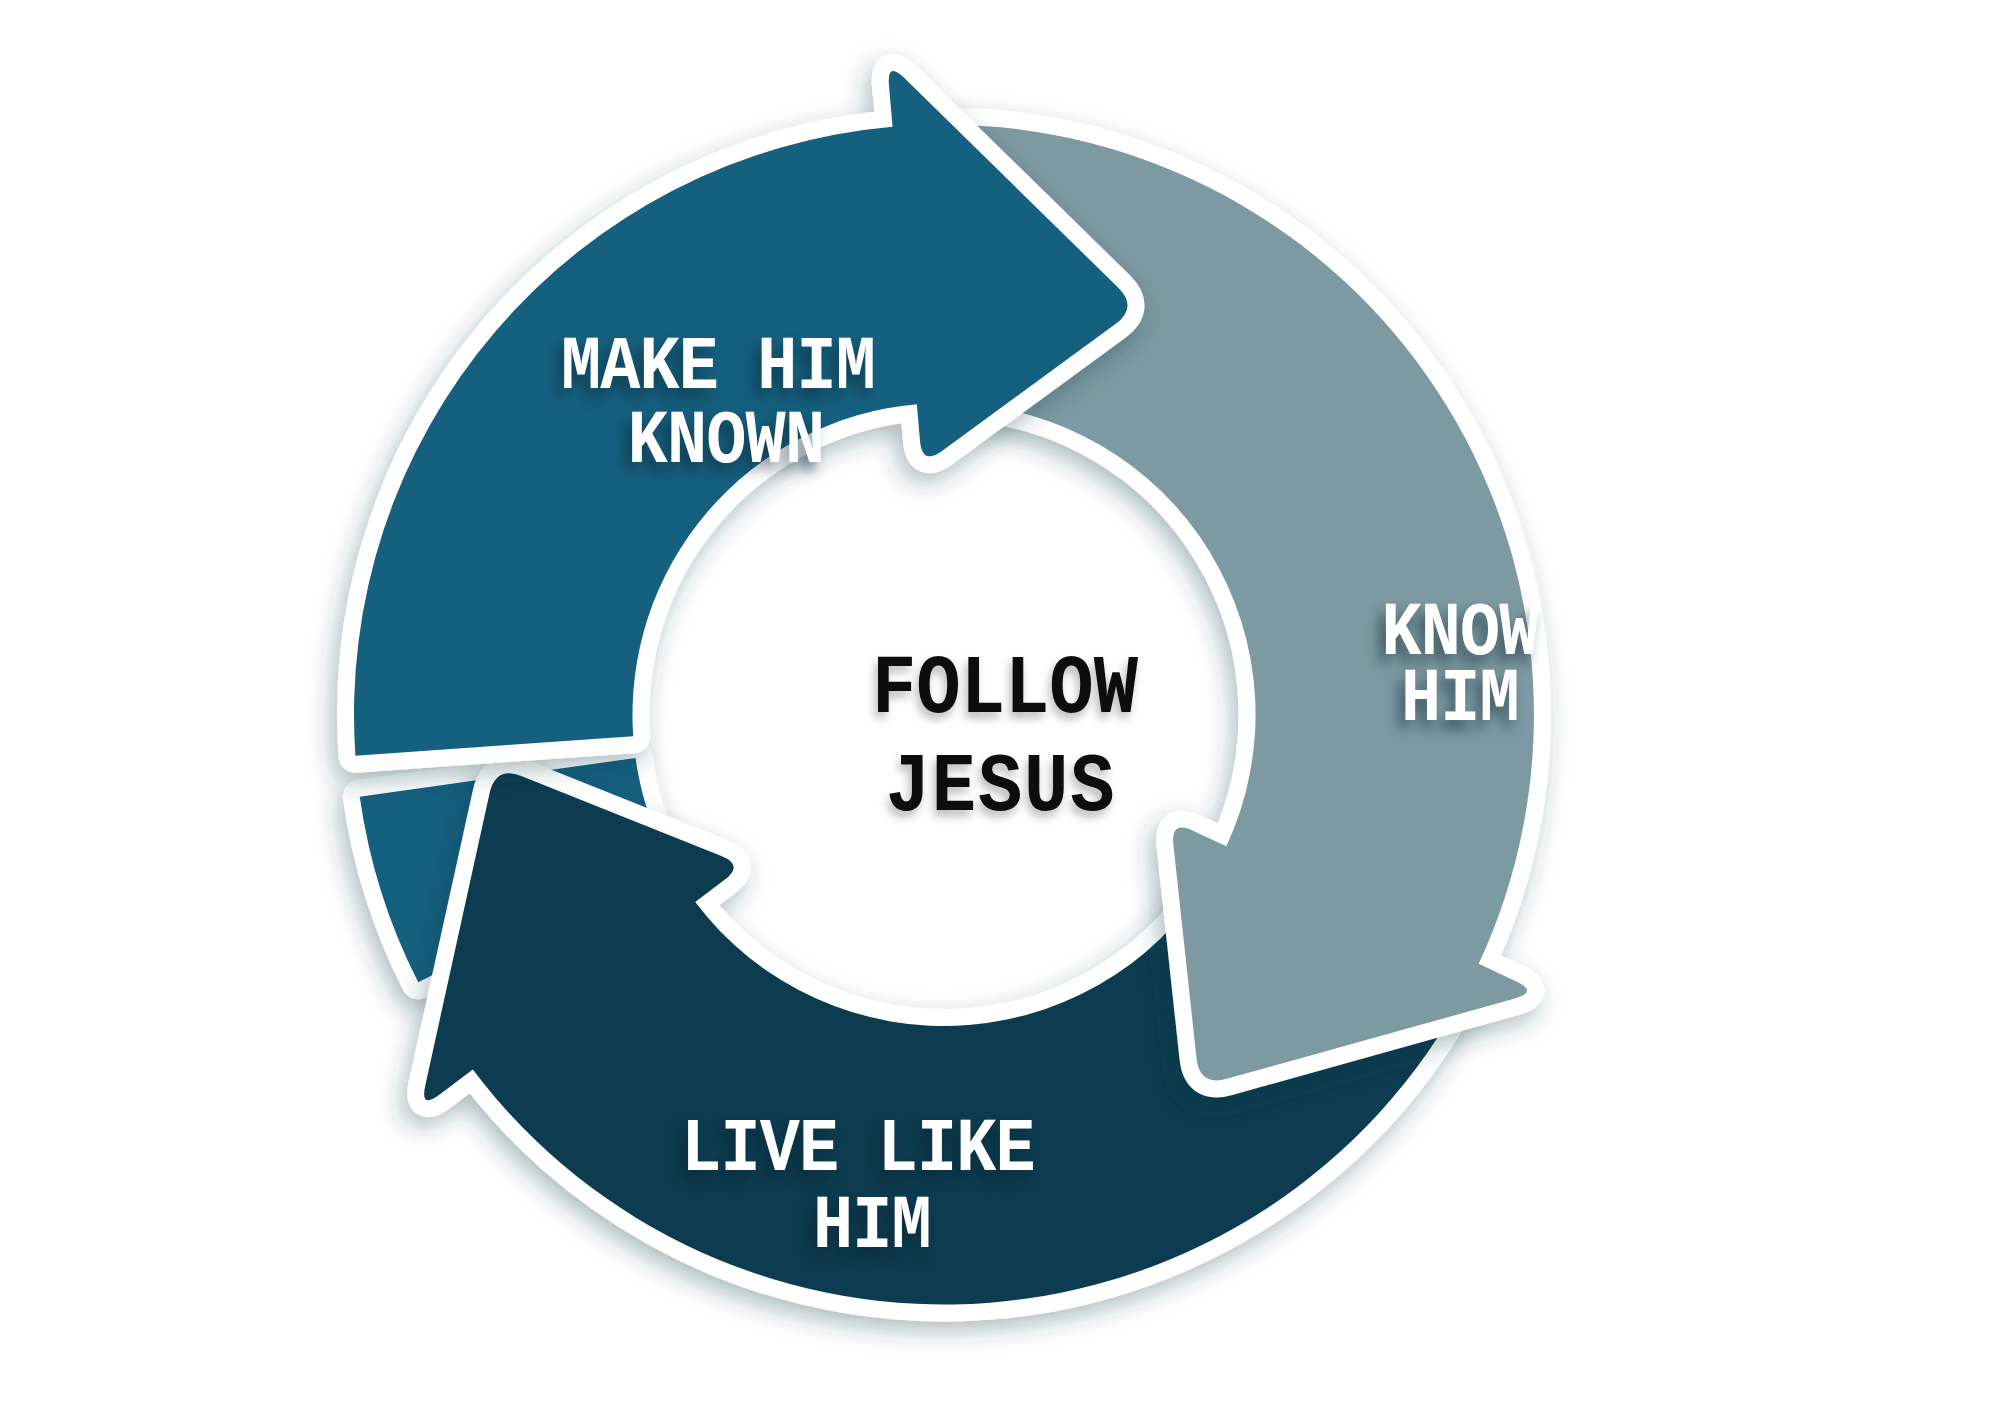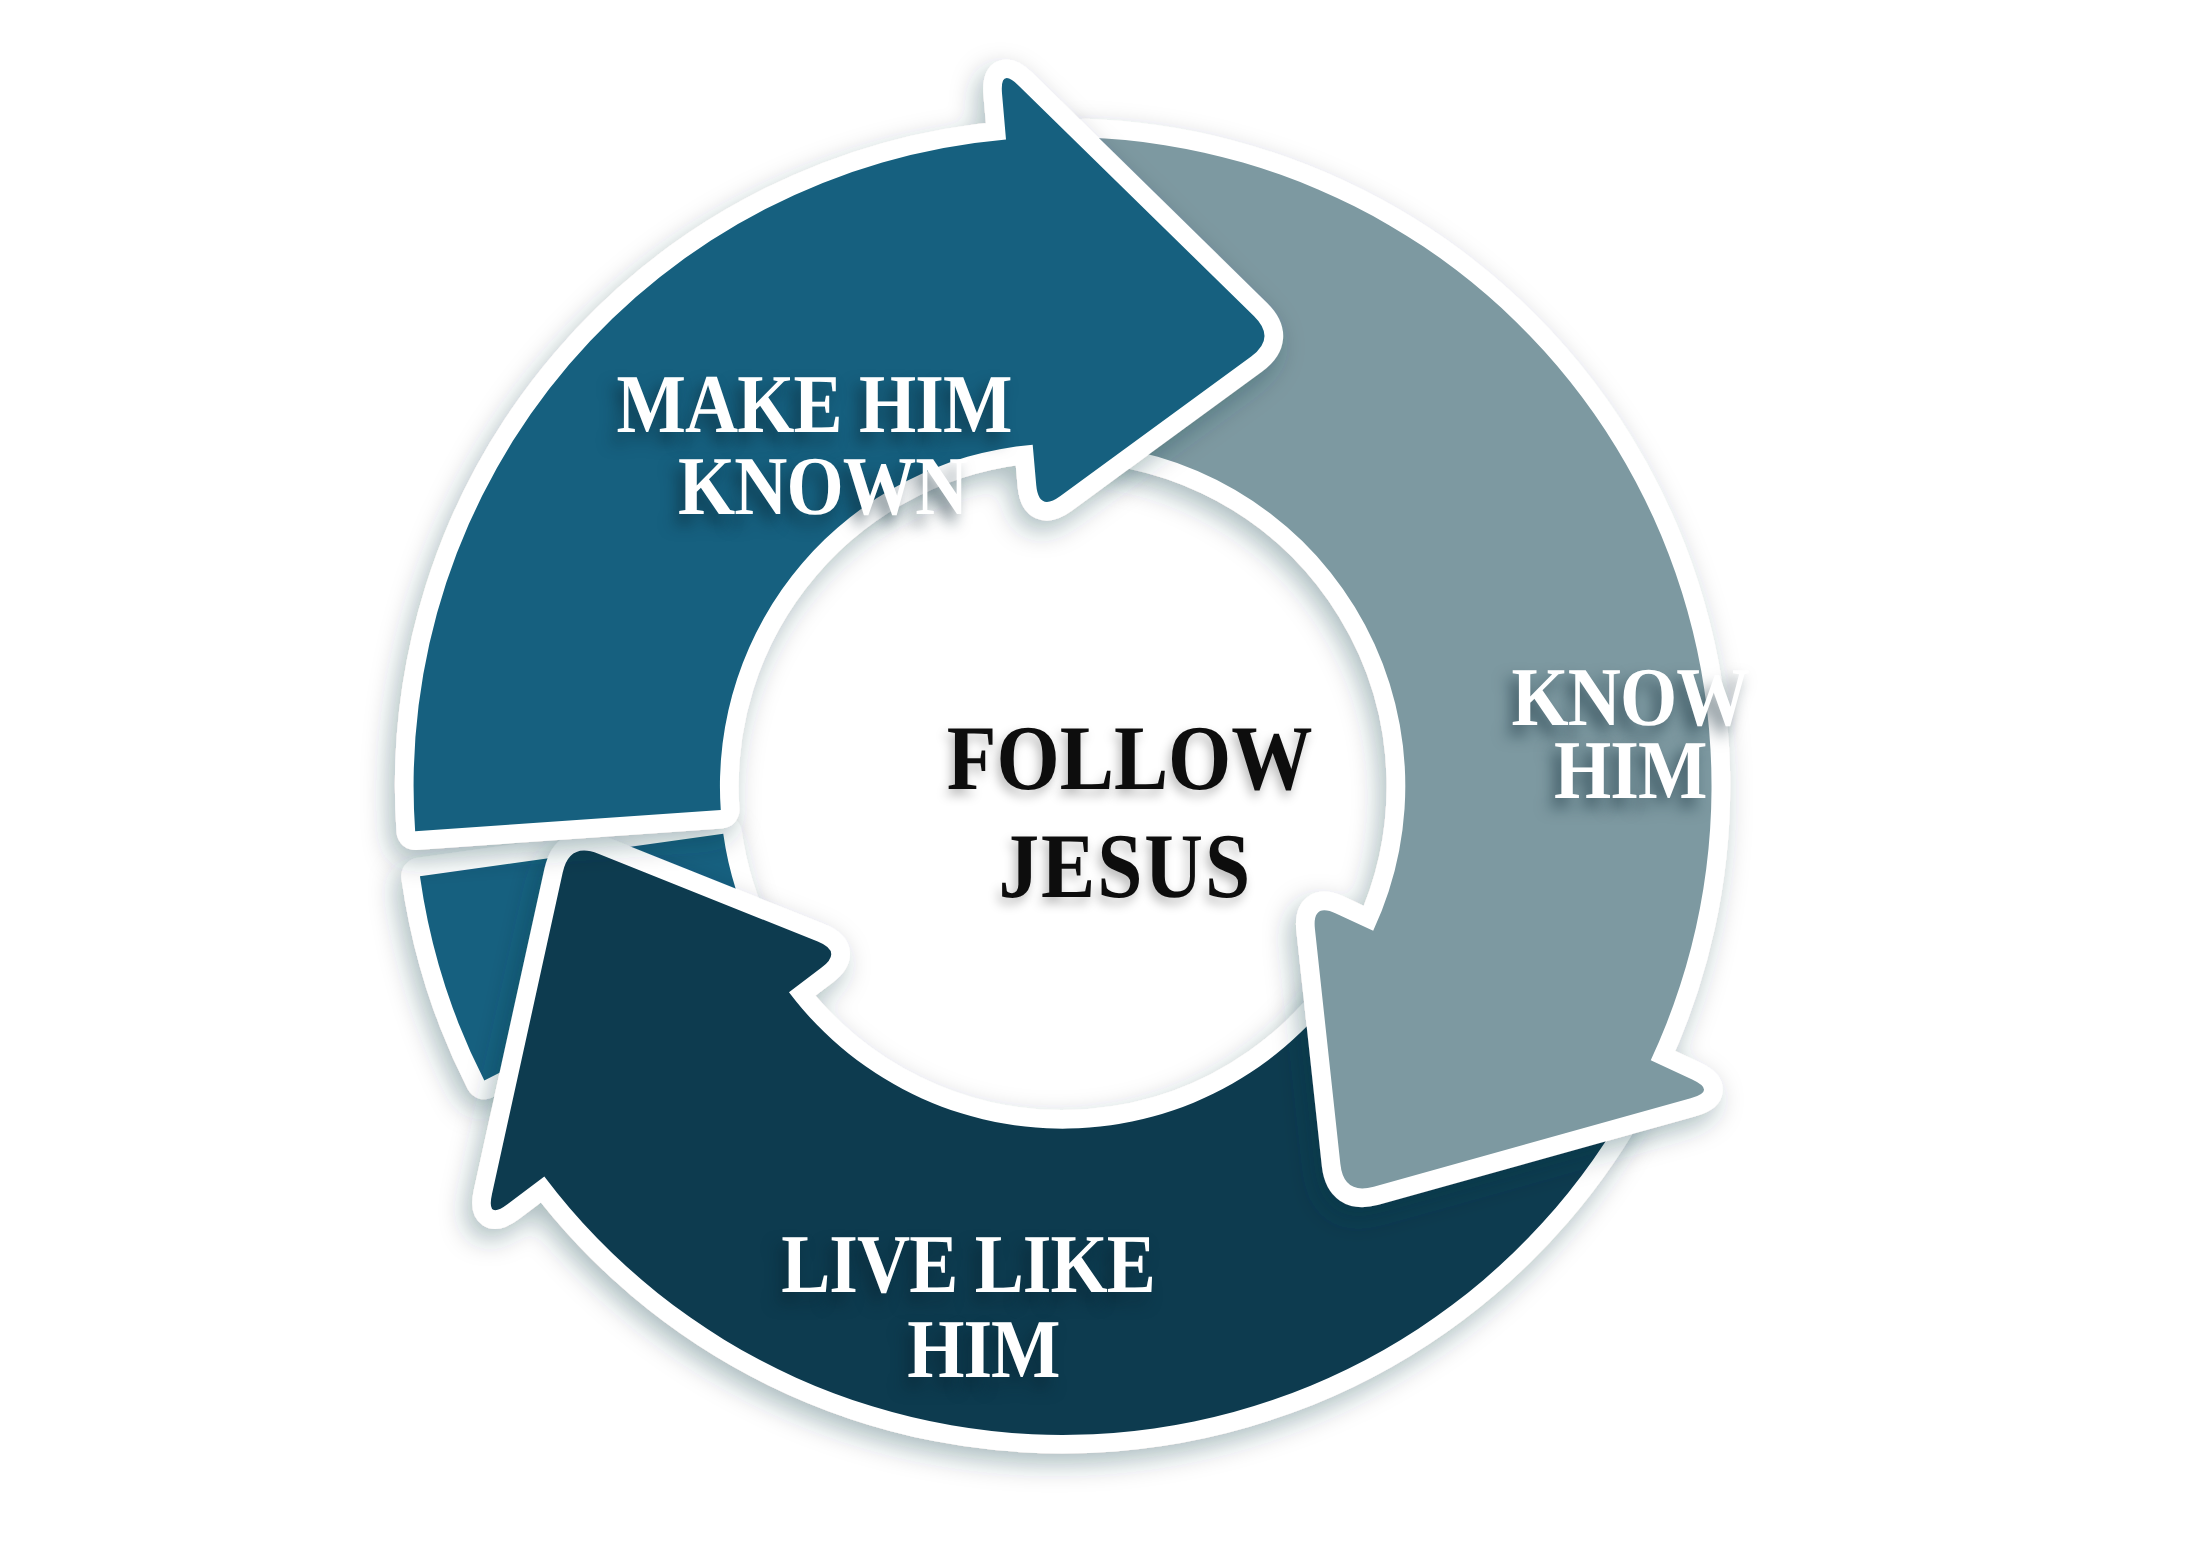--- a/index.html
+++ b/index.html
@@ -1,22 +1,21 @@
 <!DOCTYPE html>
 <html><head>
 <meta charset="utf-8">
 <style>
   html,body{margin:0;padding:0;background:#ffffff;}
   .canvas{
     position:relative;
     width:1888px;height:1414px;
     background:#ffffff;
     overflow:hidden;
-    font-family:Liberation Serif, serif;
-    margin-left:22px;
+    font-family:Liberation Mono, monospace;
   }
   .canvas svg{position:absolute;left:0;top:0;width:100%;height:100%;}
   .arrow-path{stroke:#ffffff;stroke-width:36;stroke-linejoin:round;paint-order:stroke;}
   .label{
     position:absolute;
     font-weight:700;
     white-space:nowrap;
     transform:translate(-50%,-50%) scaleX(0.88);
     line-height:1;
   }

